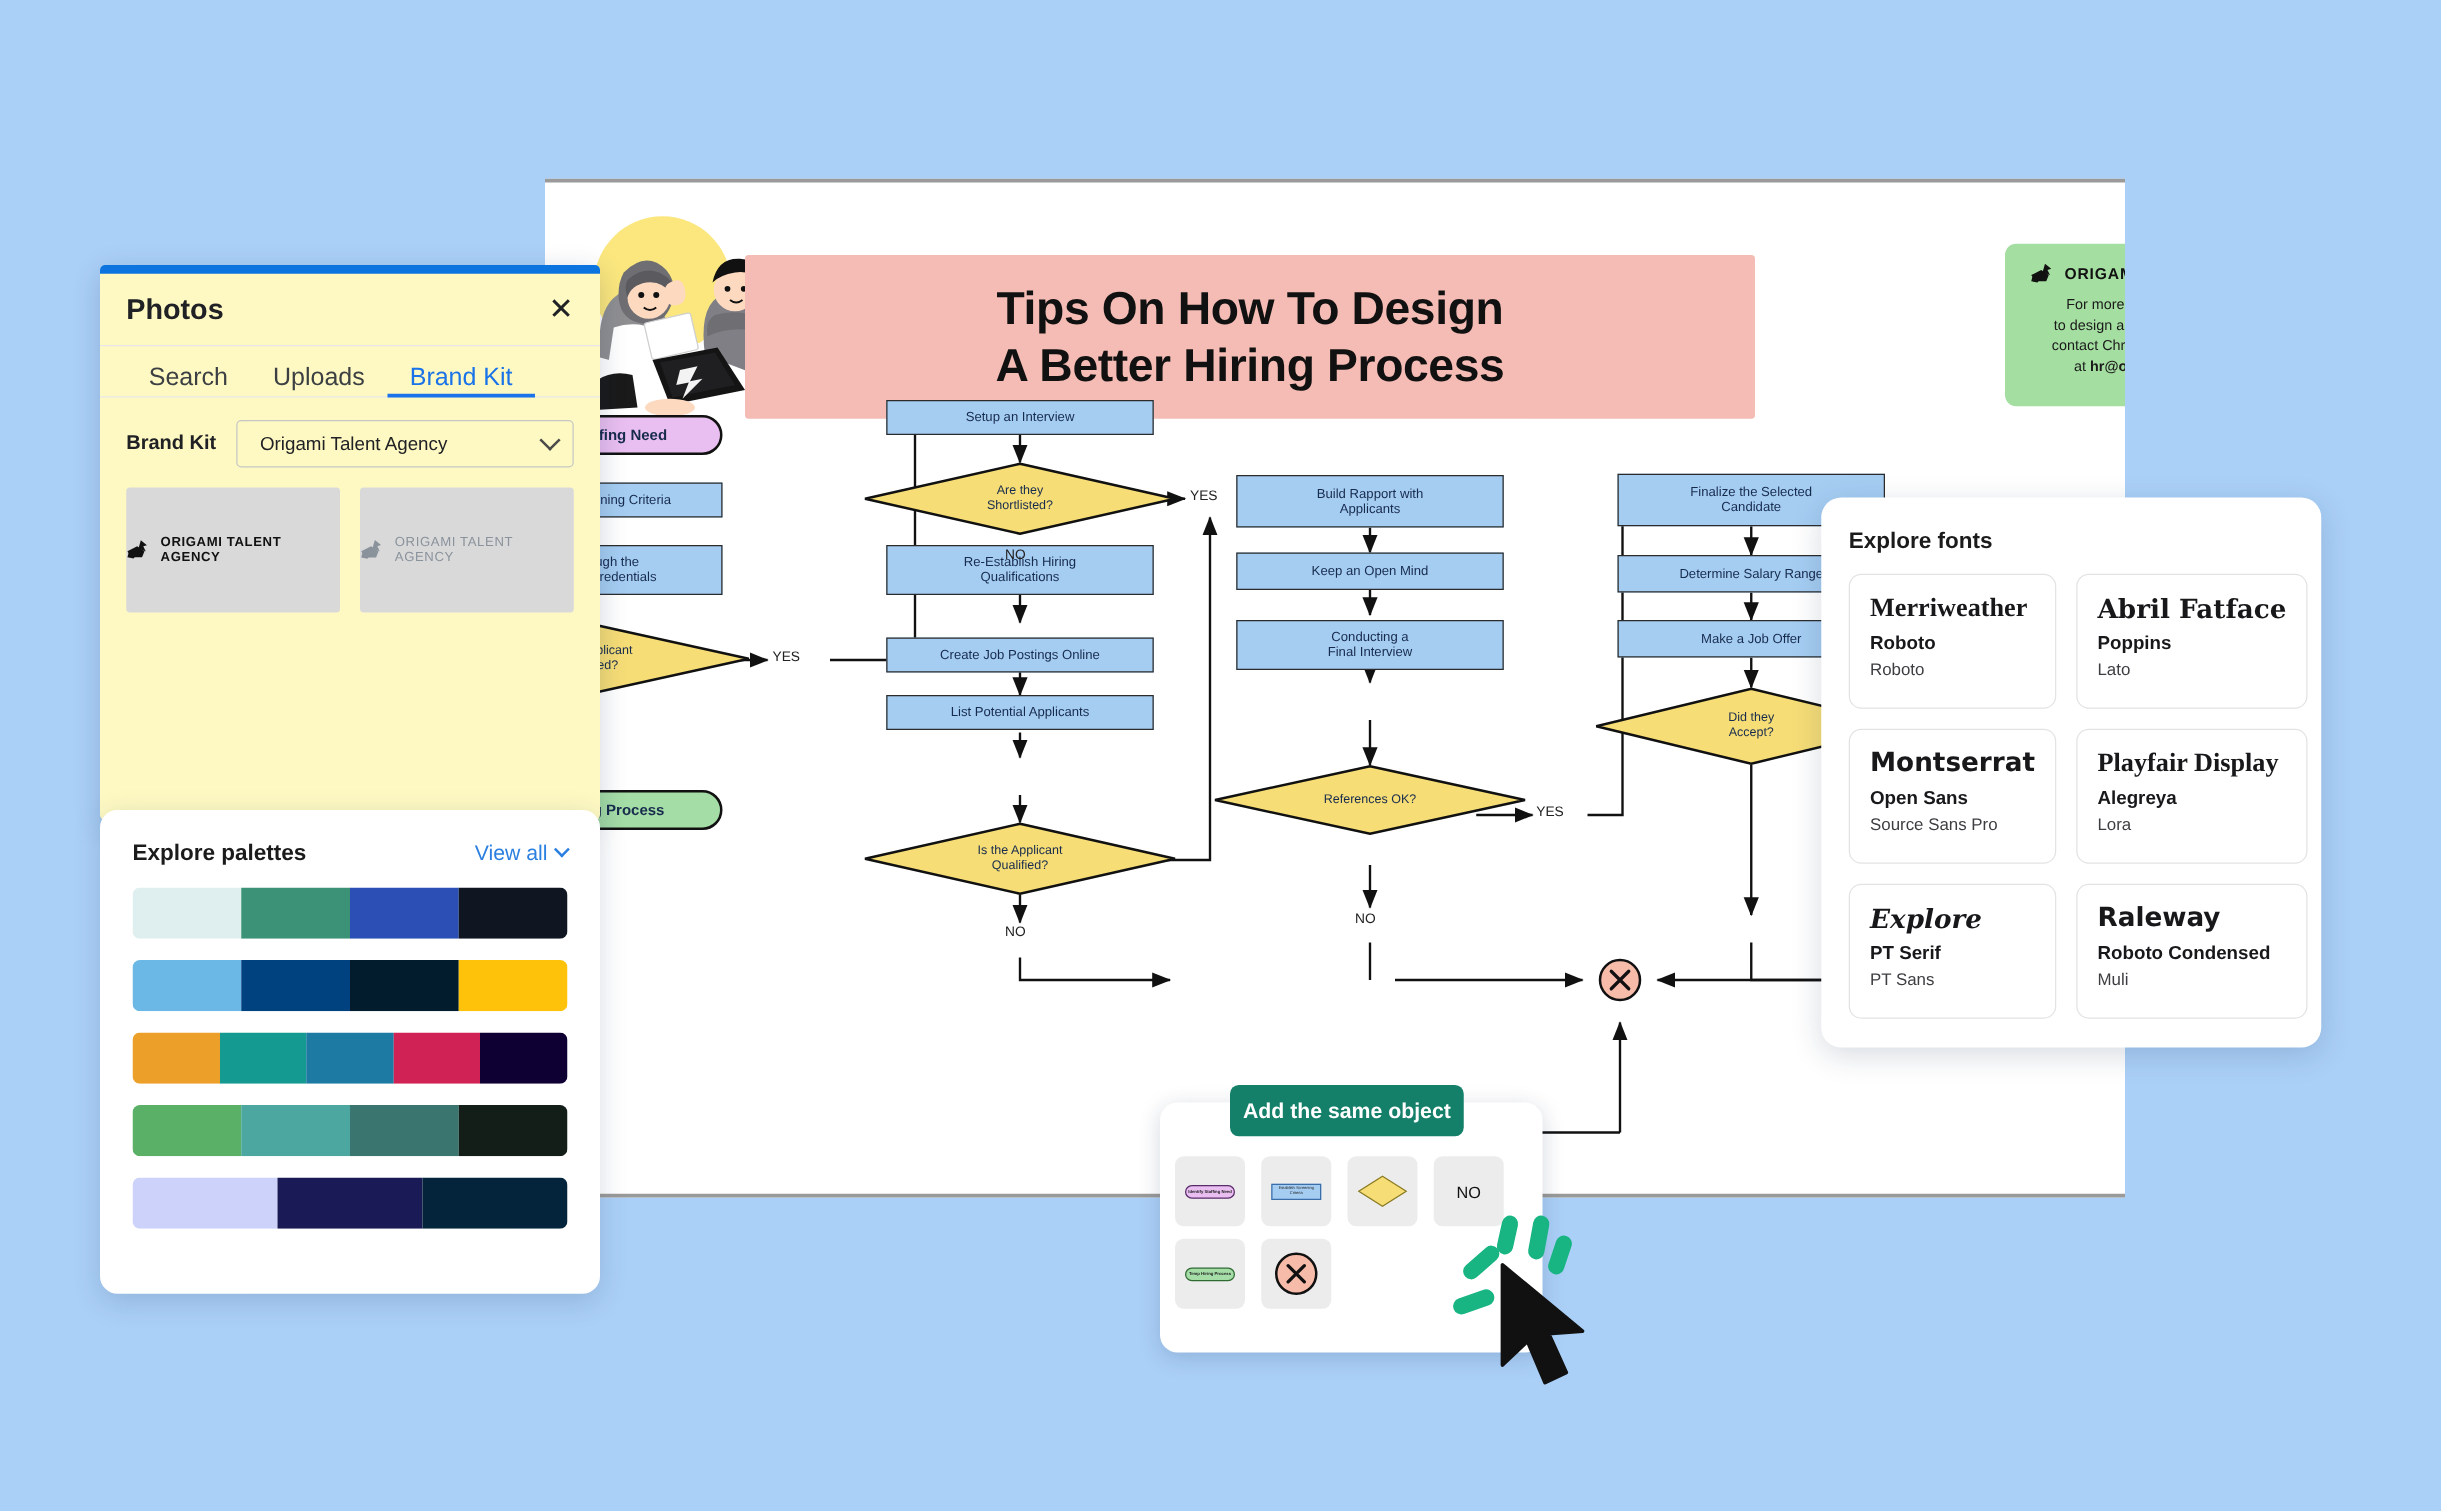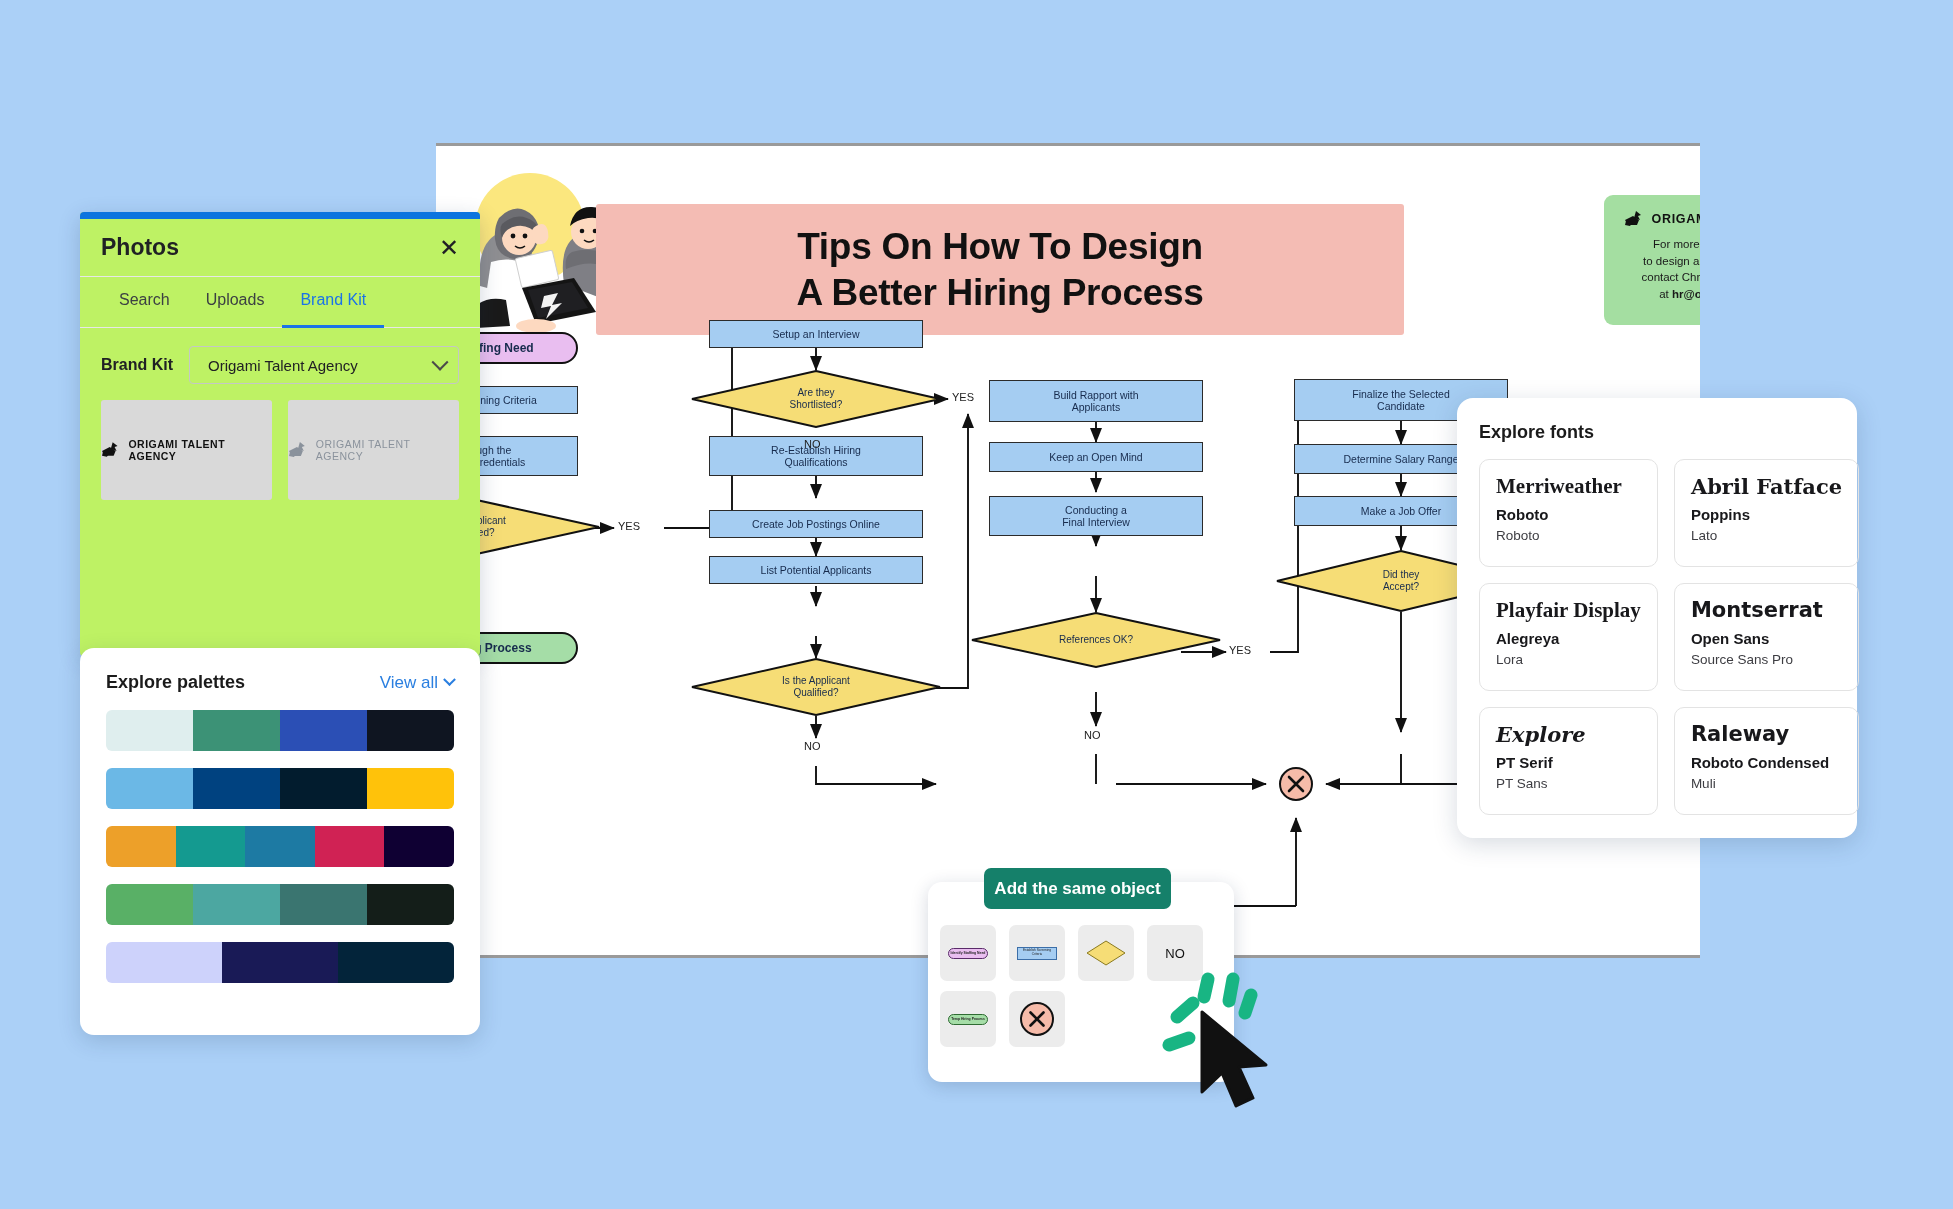--- a/index.html
+++ b/index.html
@@ -95,34 +95,34 @@
   }
   .x-node {
     position: absolute; width: 34px; height: 34px; border-radius: 50%;
     background: #f6bba9; border: 2.4px solid #111;
     display: flex; align-items: center; justify-content: center;
   }
 
   
   .photos-panel {
     position: absolute; left: 80px; top: 212px; width: 400px; height: 444px;
-    background: #bef264; border-radius: 4px;
+    background: #fef9c3; border-radius: 4px;
     box-shadow: 0 6px 22px rgba(20,40,80,.20);
     overflow: hidden;
   }
   .photos-accent { height: 7px; background: #0c74df; }
   .photos-head {
     height: 58px; display: flex; align-items: center; justify-content: space-between;
     padding: 0 21px; border-bottom: 1px solid #e7e7e7;
   }
   .photos-title { font-size: 23px; font-weight: 700; color: #202124; }
   .photos-close { font-size: 24px; color: #202124; line-height: 1; cursor: pointer; }
   .photos-tabs { display: flex; gap: 0; padding: 0 21px; border-bottom: 1px solid #e7e7e7; }
   .ptab {
-    padding: 14px 18px 16px; font-size: 16px; color: #3c4043; cursor: pointer;
+    padding: 14px 18px 1px; font-size: 20px; color: #3c4043; cursor: pointer;
     border-bottom: 3px solid transparent; margin-bottom: -1px;
   }
   .ptab.active { color: #1a73e8; border-bottom-color: #1a73e8; font-weight: 400; }
   .brandkit-row { display: flex; align-items: center; gap: 16px; padding: 18px 21px 0; }
   .brandkit-label { font-size: 16px; font-weight: 700; color: #202124; }
   .brandkit-select {
     flex: 1; height: 38px; border: 1px solid #c4c7c5; border-radius: 4px;
     display: flex; align-items: center; justify-content: space-between;
     padding: 0 12px 0 18px; font-size: 15px; color: #202124; cursor: pointer;
   }
@@ -520,28 +520,28 @@
           <div class="f-hero serif">Merriweather</div>
           <div class="f-mid">Roboto</div>
           <div class="f-sub">Roboto</div>
         </div>
         <div class="font-card">
           <div class="f-hero serif-d">Abril Fatface</div>
           <div class="f-mid">Poppins</div>
           <div class="f-sub">Lato</div>
         </div>
         <div class="font-card">
+          <div class="f-hero sans-b">Montserrat</div>
+          <div class="f-mid">Open Sans</div>
+          <div class="f-sub">Source Sans Pro</div>
+        </div>
+        <div class="font-card">
           <div class="f-hero serif">Playfair Display</div>
           <div class="f-mid">Alegreya</div>
           <div class="f-sub">Lora</div>
-        </div>
-        <div class="font-card">
-          <div class="f-hero sans-b">Montserrat</div>
-          <div class="f-mid">Open Sans</div>
-          <div class="f-sub">Source Sans Pro</div>
         </div>
         <div class="font-card">
           <div class="f-hero serif-d ital">Explore</div>
           <div class="f-mid">PT Serif</div>
           <div class="f-sub">PT Sans</div>
         </div>
         <div class="font-card">
           <div class="f-hero sans-b">Raleway</div>
           <div class="f-mid">Roboto Condensed</div>
           <div class="f-sub">Muli</div>

